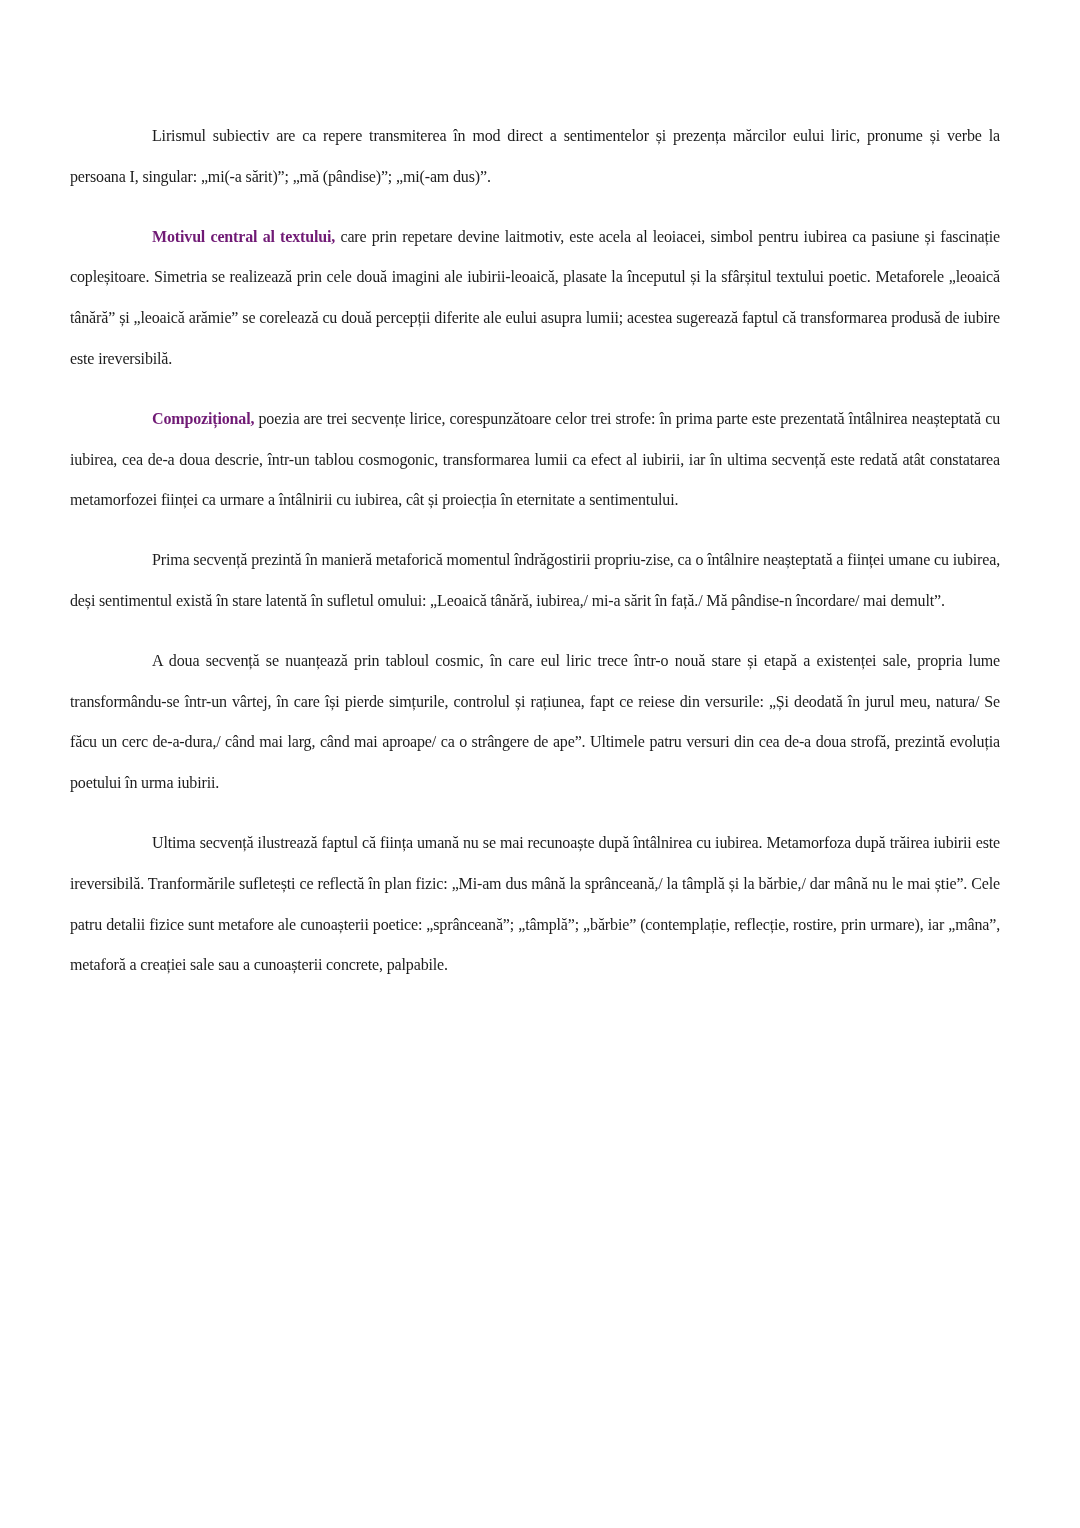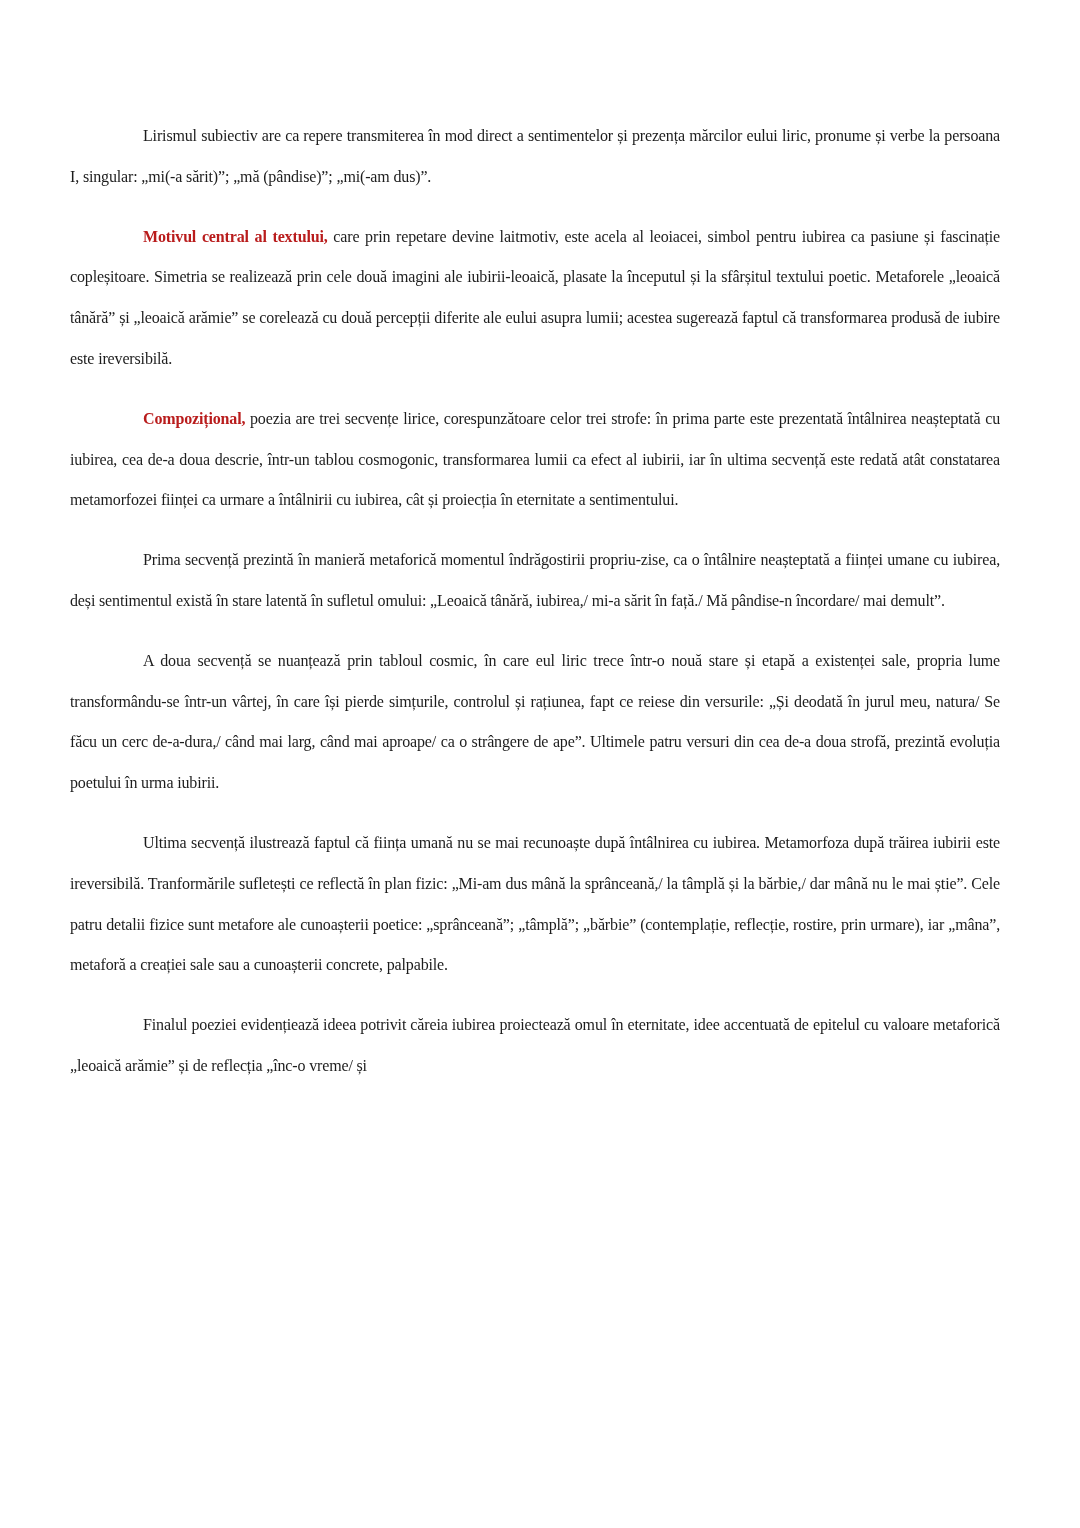--- a/index.html
+++ b/index.html
@@ -25,21 +25,22 @@
       letter-spacing: -0.15px;
     }
     .para {
       margin: 0 0 19px 0;
       text-indent: 73px;
       text-align: justify;
       text-align-last: left;
     }
     .para b {
       font-weight: bold;
-      color: #b91c1c;
+      color: #701a75;
+      margin-left: 9px;
     }
   </style>
 </head>
 <body>
 
 <div class="page">
   <p class="para">
     <b></b><span>Lirismul subiectiv are ca repere transmiterea în mod direct a sentimentelor și prezența mărcilor eului liric, pronume și verbe la persoana I, singular: „mi(-a sărit)”; „mă (pândise)”; „mi(-am dus)”.</span>
   </p>
   <p class="para">
@@ -50,16 +51,13 @@
   </p>
   <p class="para">
     <b></b><span>Prima secvență prezintă în manieră metaforică momentul îndrăgostirii propriu-zise, ca o întâlnire neașteptată a ființei umane cu iubirea, deși sentimentul există în stare latentă în sufletul omului: „Leoaică tânără, iubirea,/ mi-a sărit în față./ Mă pândise-n încordare/ mai demult”.</span>
   </p>
   <p class="para">
     <b></b><span>A doua secvență se nuanțează prin tabloul cosmic, în care eul liric trece într-o nouă stare și etapă a existenței sale, propria lume transformându-se într-un vârtej, în care își pierde simțurile, controlul și rațiunea, fapt ce reiese din versurile: „Și deodată în jurul meu, natura/ Se făcu un cerc de-a-dura,/ când mai larg, când mai aproape/ ca o strângere de ape”. Ultimele patru versuri din cea de-a doua strofă, prezintă evoluția poetului în urma iubirii.</span>
   </p>
   <p class="para">
     <b></b><span>Ultima secvență ilustrează faptul că ființa umană nu se mai recunoaște după întâlnirea cu iubirea. Metamorfoza după trăirea iubirii este ireversibilă. Tranformările sufletești ce reflectă în plan fizic: „Mi-am dus mână la sprânceană,/ la tâmplă și la bărbie,/ dar mână nu le mai știe”. Cele patru detalii fizice sunt metafore ale cunoașterii poetice: „sprânceană”; „tâmplă”; „bărbie” (contemplație, reflecție, rostire, prin urmare), iar „mâna”, metaforă a creației sale sau a cunoașterii concrete, palpabile.</span>
   </p>
-  <p class="para">
-    <b></b><span>Finalul poeziei evidențiează ideea potrivit căreia iubirea proiectează omul în eternitate, idee accentuată de epitelul cu valoare metaforică „leoaică arămie” și de reflecția „înc-o vreme/ și</span>
-  </p>
 </div>
 
 </body></html>

